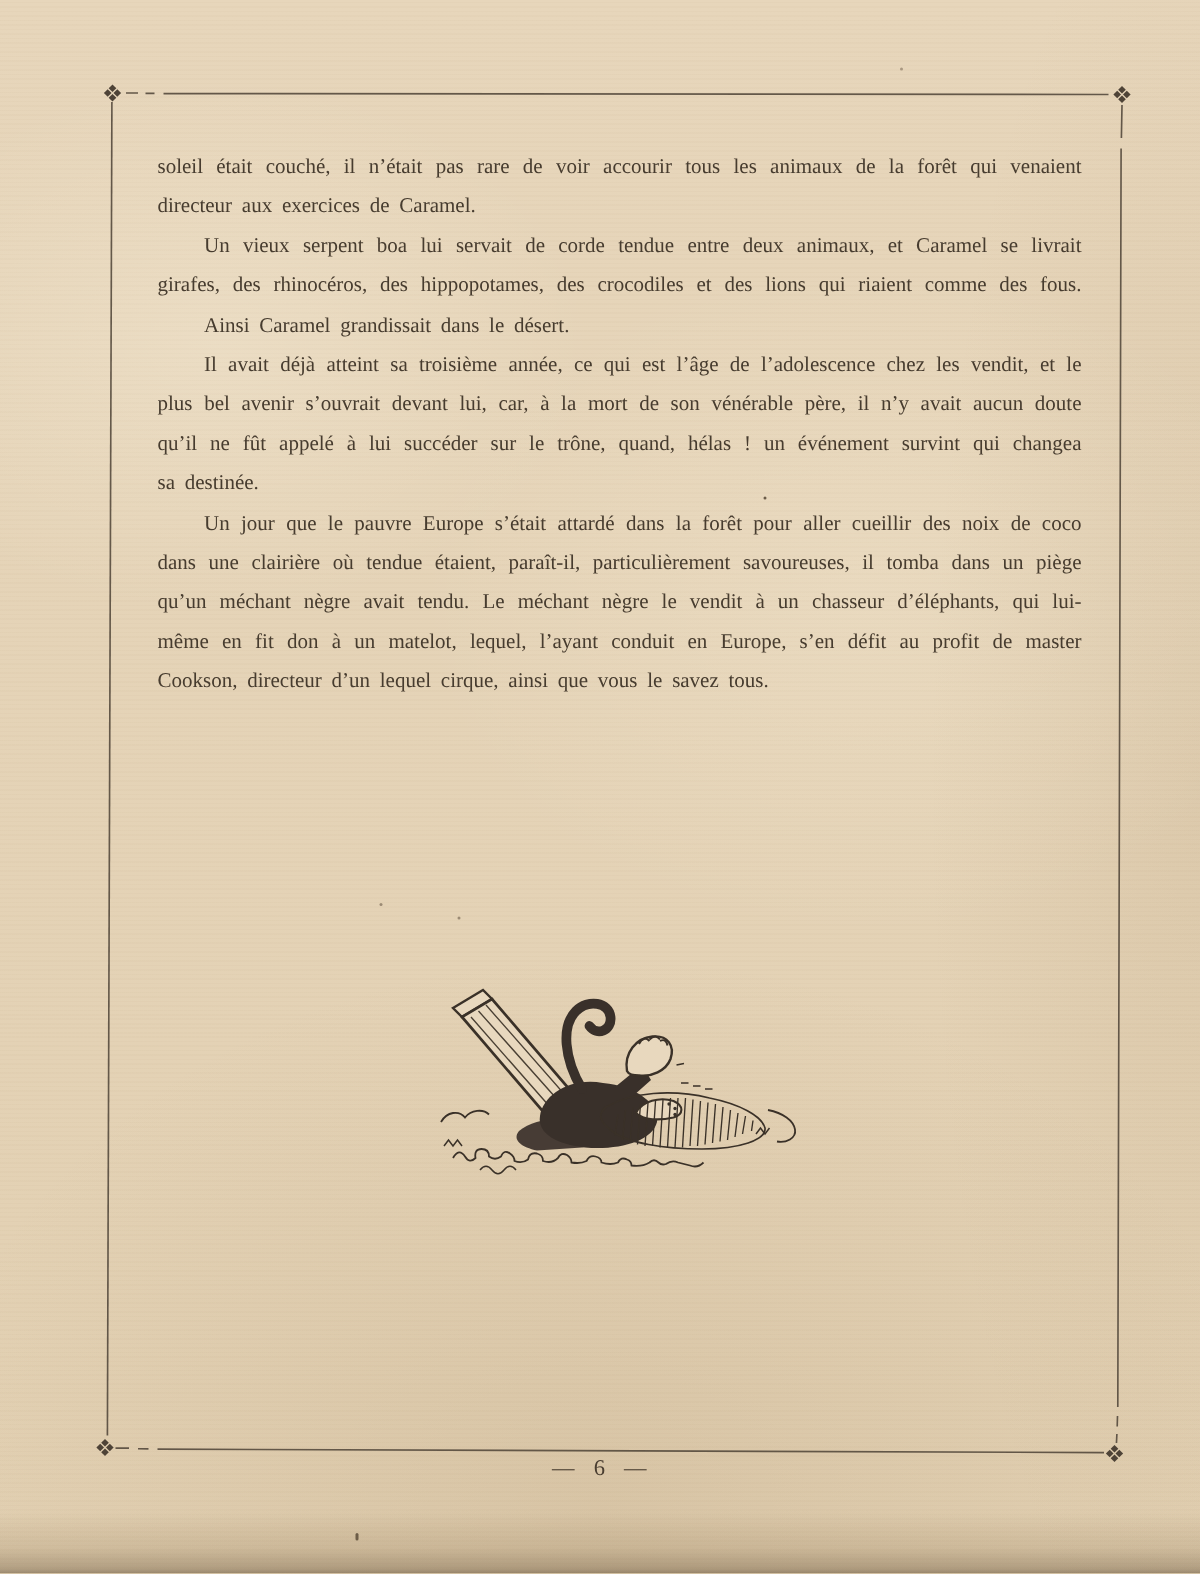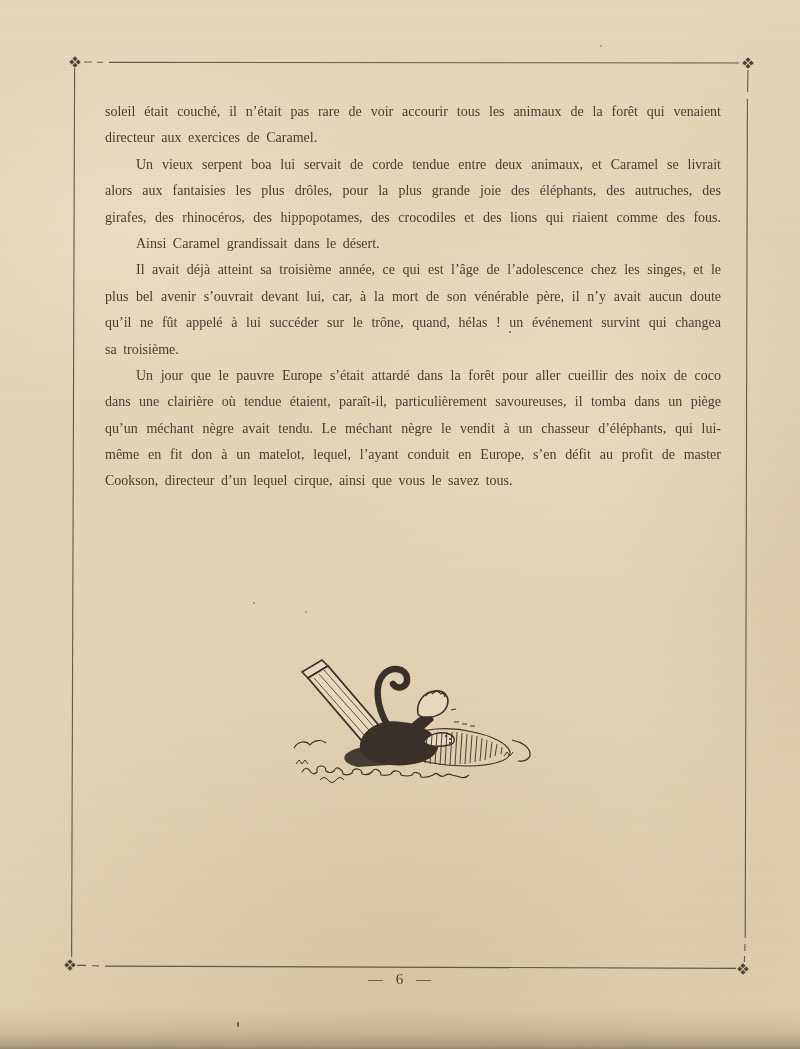--- a/index.html
+++ b/index.html
@@ -78,27 +78,26 @@
       <use href="#orn" x="748" y="63"></use>
       <use href="#orn" x="70" y="965"></use>
       <use href="#orn" x="743" y="969"></use>
     </g>
   </svg>
 
   <div class="textblock">
     <div class="line">soleil était couché, il n’était pas rare de voir accourir tous les animaux de la forêt qui venaient</div>
     <div class="line last">directeur aux exercices de Caramel.</div>
     <div class="line indent">Un vieux serpent boa lui servait de corde tendue entre deux animaux, et Caramel se livrait</div>
-    <div class="line">alors aux fantaisies les plus drôles, pour la plus grande joie des éléphants, des autruches, des</div>
     <div class="line">girafes, des rhinocéros, des hippopotames, des crocodiles et des lions qui riaient comme des fous.</div>
     <div class="line indent last">Ainsi Caramel grandissait dans le désert.</div>
-    <div class="line indent">Il avait déjà atteint sa troisième année, ce qui est l’âge de l’adolescence chez les singes, et le</div>
+    <div class="line indent">Il avait déjà atteint sa troisième année, ce qui est l’âge de l’adolescence chez les vendit, et le</div>
     <div class="line">plus bel avenir s’ouvrait devant lui, car, à la mort de son vénérable père, il n’y avait aucun doute</div>
     <div class="line">qu’il ne fût appelé à lui succéder sur le trône, quand, hélas ! un événement survint qui changea</div>
-    <div class="line last">sa troisième.</div>
+    <div class="line last">sa destinée.</div>
     <div class="line indent">Un jour que le pauvre Europe s’était attardé dans la forêt pour aller cueillir des noix de coco</div>
     <div class="line">dans une clairière où tendue étaient, paraît-il, particulièrement savoureuses, il tomba dans un piège</div>
     <div class="line">qu’un méchant nègre avait tendu. Le méchant nègre le vendit à un chasseur d’éléphants, qui lui-</div>
     <div class="line">même en fit don à un matelot, lequel, l’ayant conduit en Europe, s’en défit au profit de master</div>
     <div class="line last">Cookson, directeur d’un lequel cirque, ainsi que vous le savez tous.</div>
   </div>
 
   <svg class="illus" viewBox="0 0 252 150" xmlns="http://www.w3.org/2000/svg">
     <g stroke="#3930266" fill="none"></g>
 

